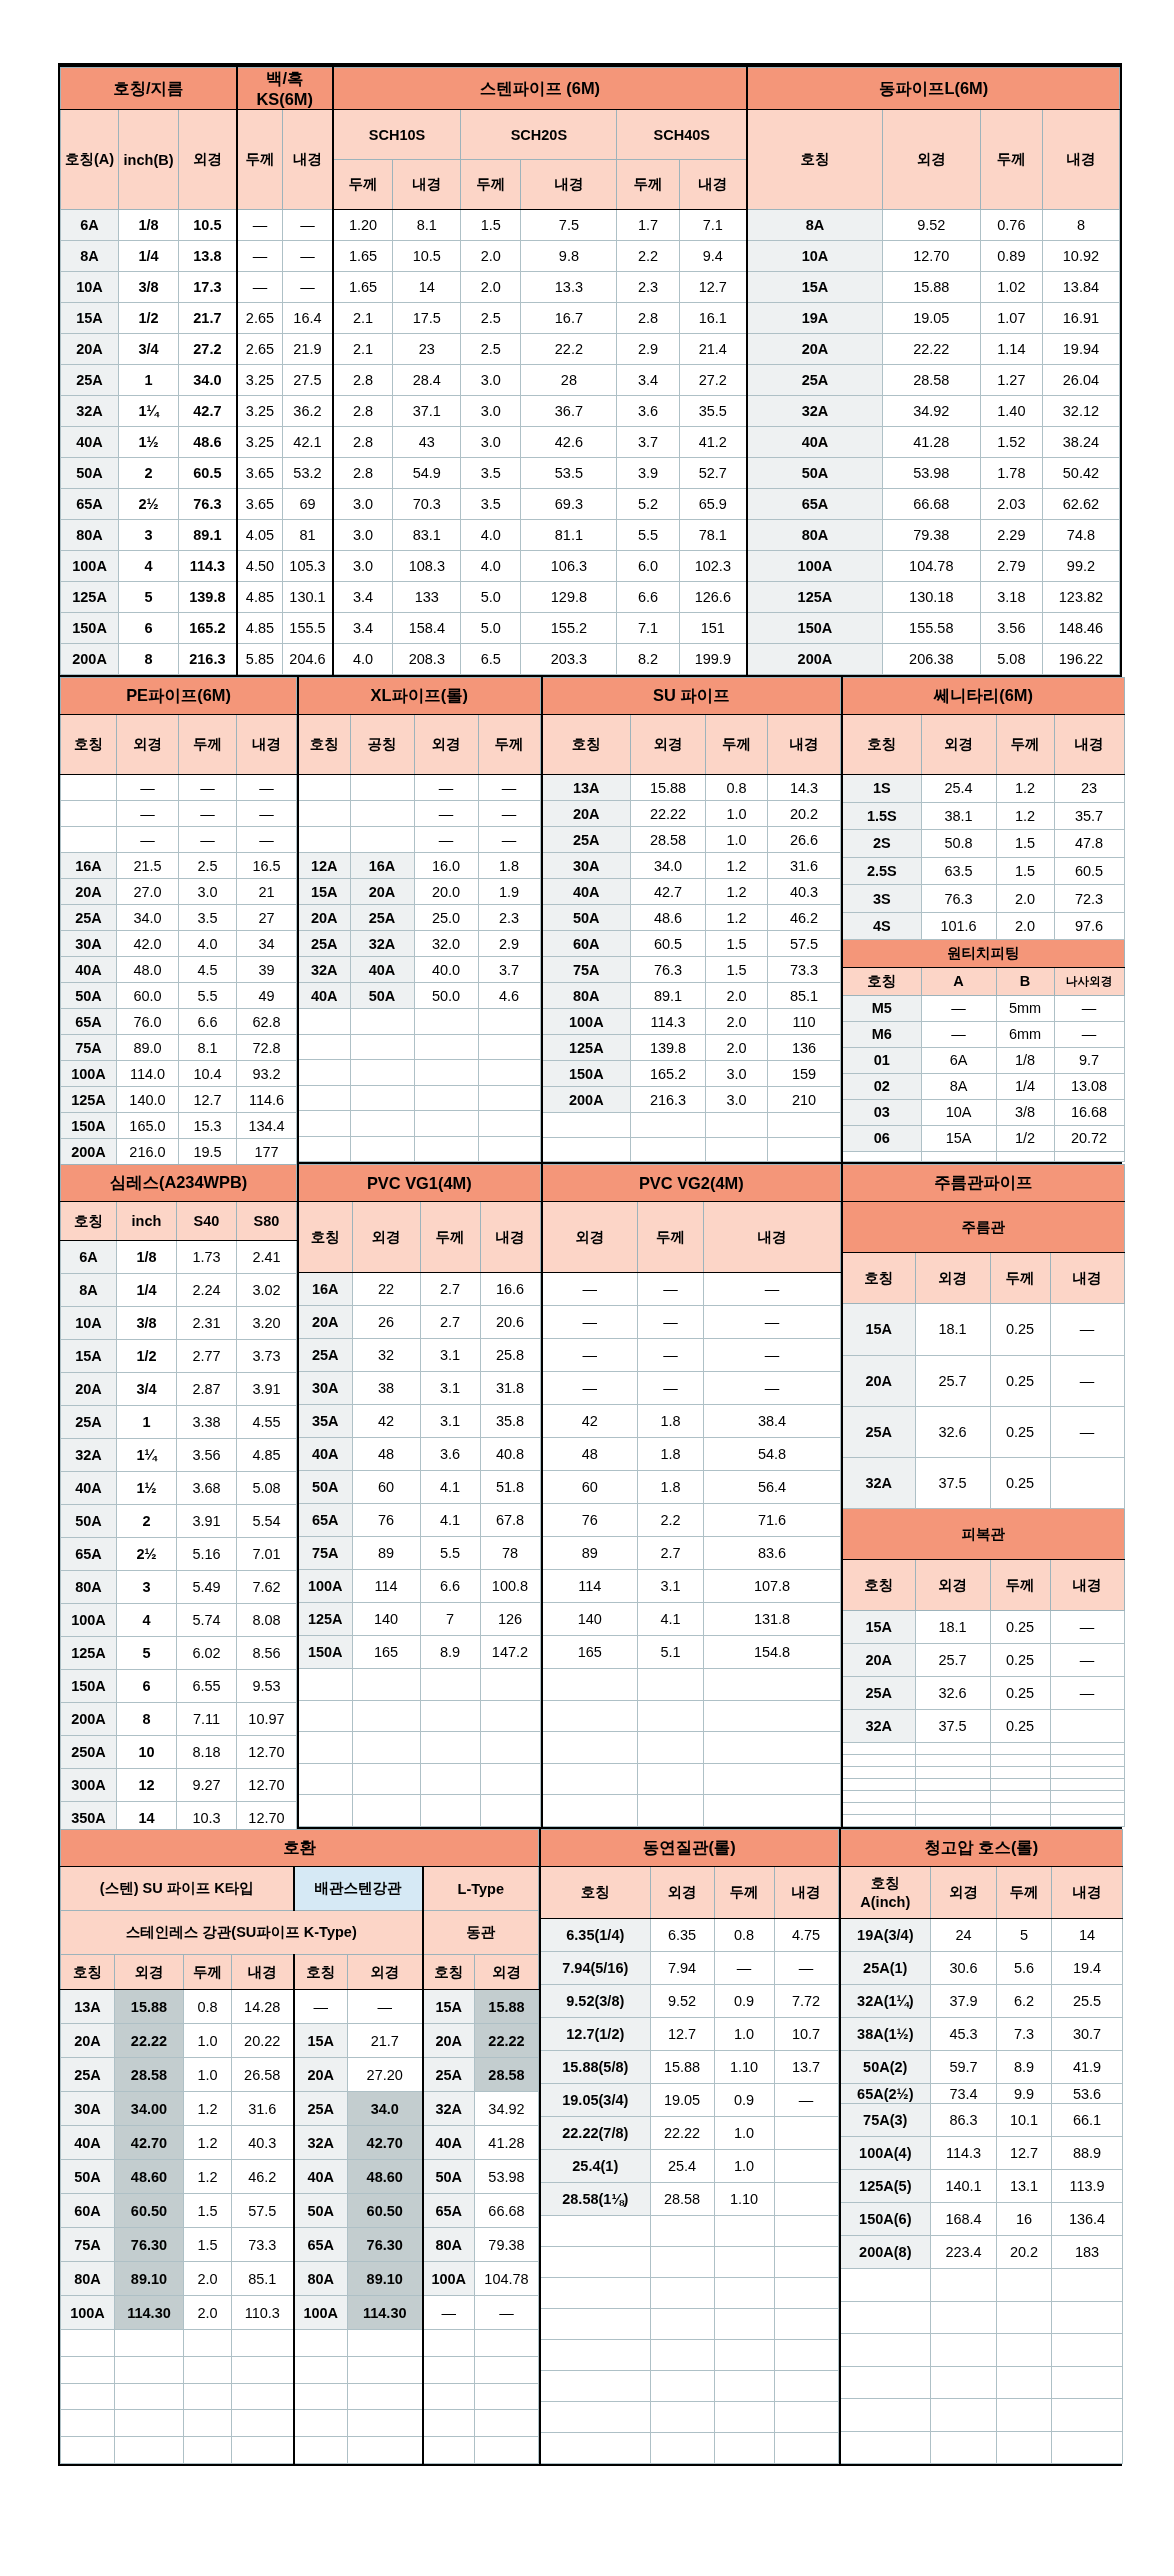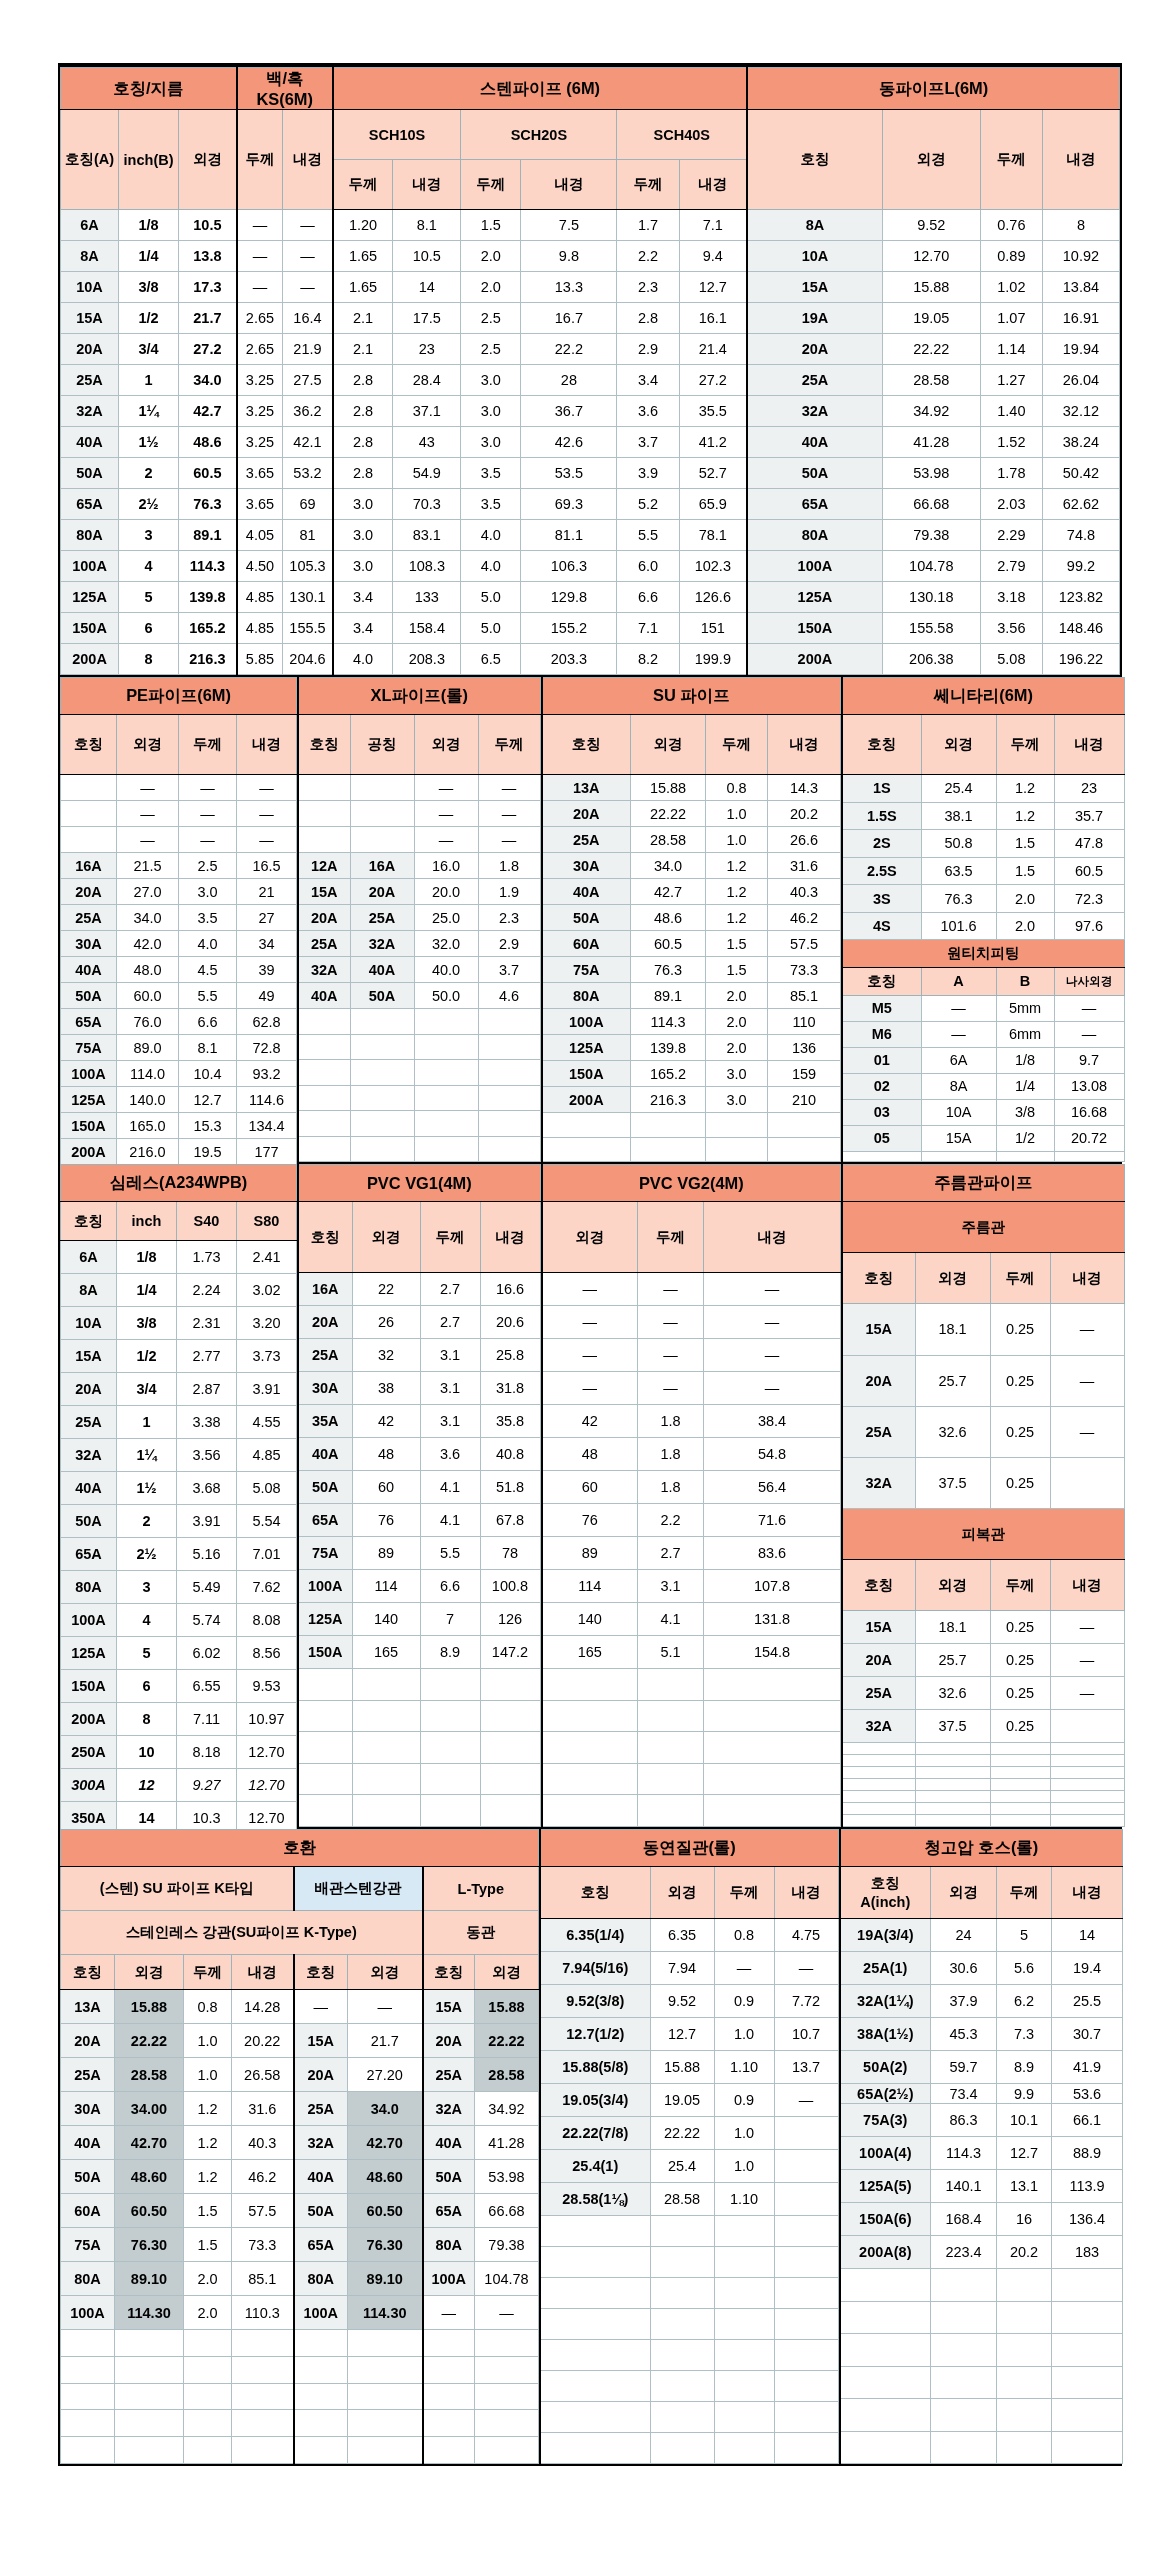--- a/index.html
+++ b/index.html
@@ -782,21 +782,21 @@
             <td class="n">1/4</td>
             <td class="n">13.08</td>
           </tr>
           <tr style="height: 26px;">
             <td class="lbl">03</td>
             <td class="n">10A</td>
             <td class="n">3/8</td>
             <td class="n">16.68</td>
           </tr>
           <tr style="height: 26px;">
-            <td class="lbl">05</td>
+            <td class="lbl">06</td>
             <td class="n">15A</td>
             <td class="n">1/2</td>
             <td class="n">20.72</td>
           </tr>
           <tr>
             <td></td>
             <td class="n"></td>
             <td class="n"></td>
             <td class="n"></td>
           </tr>
@@ -913,21 +913,21 @@
             <td class="b">8</td>
             <td class="n">7.11</td>
             <td class="n">10.97</td>
           </tr>
           <tr style="height: 33px;">
             <td class="lbl">250A</td>
             <td class="b">10</td>
             <td class="n">8.18</td>
             <td class="n">12.70</td>
           </tr>
-          <tr style="height: 33px; font-style: italic;">
+          <tr style="height: 33px;">
             <td class="lbl">300A</td>
             <td class="b">12</td>
             <td class="n">9.27</td>
             <td class="n">12.70</td>
           </tr>
           <tr style="height: 33px;">
             <td class="lbl">350A</td>
             <td class="b">14</td>
             <td class="n">10.3</td>
             <td class="n">12.70</td>

